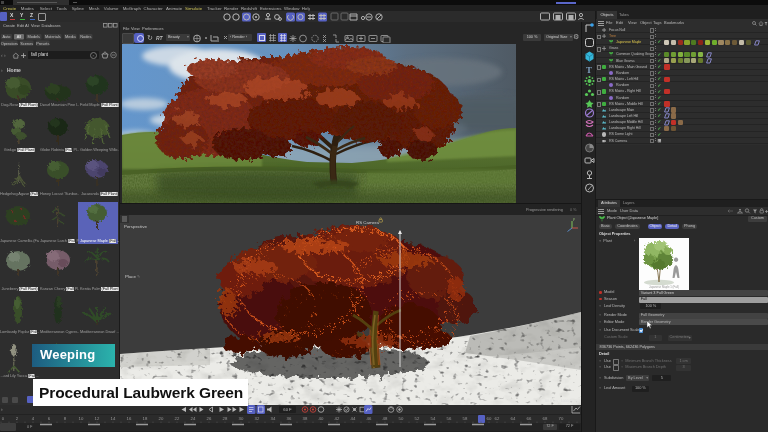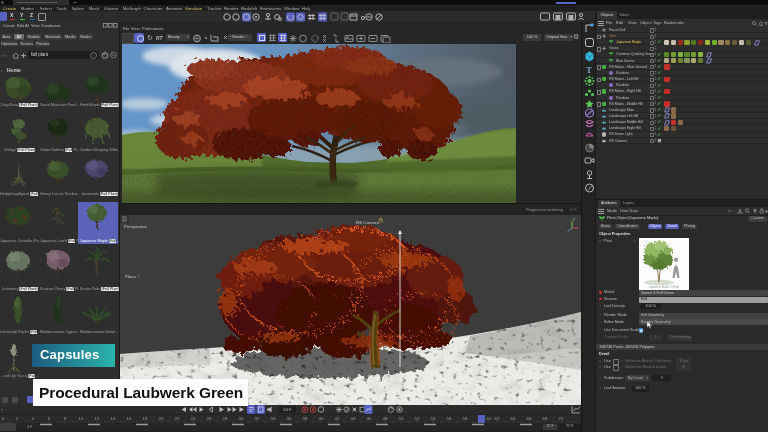--- a/index.html
+++ b/index.html
@@ -1090,19 +1090,19 @@
     <svg id="dashes" class="ab" style="left:0;top:0;" width="581" height="7" viewBox="0 0 581 7">
       <g stroke="#9a9a9a" stroke-width="1.6">
         <path d="M40 1.5 h12 M88 1.5 h12 M136 1.5 h12 M184 1.5 h12 M232 1.5 h12 M280 1.5 h12 M328 1.5 h12 M376 1.5 h12 M424 1.5 h12 M472 1.5 h12 M520 1.5 h12"></path>
       </g>
     </svg>
   </div>
   <div class="ab" style="left:0;top:25.5px;width:581px;height:1.5px;background:#1e1e1e;"></div>
 </div>
 
 <div class="ab" style="left:32px;top:344px;width:83px;height:23px;background:linear-gradient(90deg,#1d5c80,#2bb3ac);">
-  <div class="ab" style="left:8px;top:3px;font-size:13px;font-weight:bold;color:#fff;letter-spacing:0.2px;">Capsules</div>
+  <div class="ab" style="left:8px;top:3px;font-size:13px;font-weight:bold;color:#fff;letter-spacing:0.2px;">Weeping</div>
 </div>
 <div class="ab" style="left:33px;top:379px;width:215px;height:27px;background:#ffffff;">
   <div class="ab" style="left:6px;top:5px;font-size:15.5px;font-weight:bold;color:#111;letter-spacing:-0.1px;">Procedural Laubwerk Green</div>
 </div>
 
 </div>
 
 </body></html>

